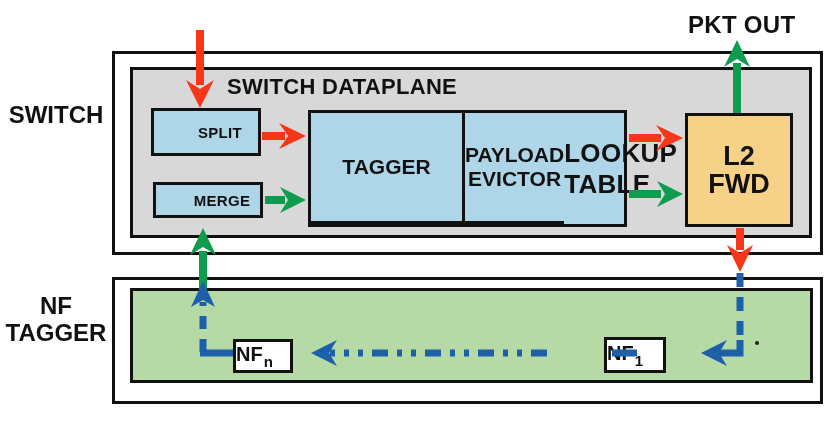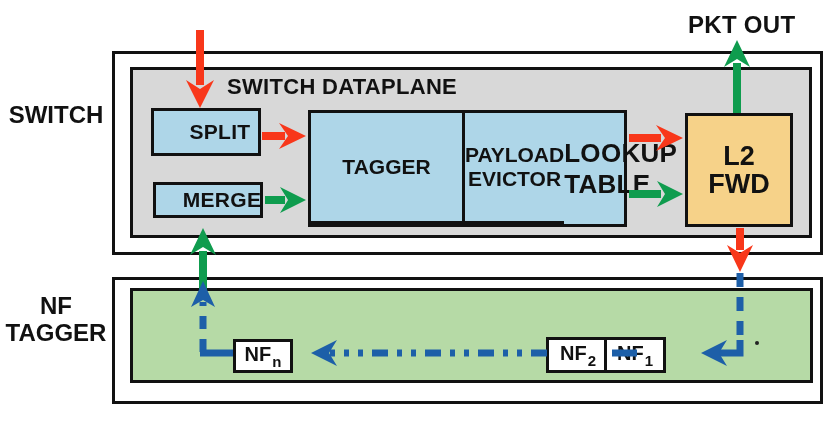--- a/index.html
+++ b/index.html
@@ -18,23 +18,23 @@
     position:relative;width:830px;height:430px;overflow:hidden;
     background:var(--bg);
     font-family:"Liberation Sans","DejaVu Sans",sans-serif;
     font-weight:bold;color:var(--ink);
     -webkit-font-smoothing:antialiased;
   }
   .box{position:absolute;box-sizing:border-box;border:3px solid var(--ink);}
   .outer{background:var(--bg);}
   .graybx{background:var(--box-gray);}
   .greenbx{background:var(--box-green);}
-  .bluebx{background:var(--box-blue);display:flex;align-items:center;justify-content:center;font-size:21px;letter-spacing:.3px;padding-left:28px;}
+  .bluebx{background:var(--box-blue);display:flex;align-items:center;justify-content:center;font-size:15px;letter-spacing:.3px;padding-left:28px;}
   .orangebx{background:var(--box-orange);display:flex;flex-direction:column;align-items:center;justify-content:center;font-size:27px;line-height:28px;}
-  .nfbx{background:var(--bg);display:flex;align-items:center;justify-content:center;font-size:20px;border-width:3px;}
+  .nfbx{background:var(--bg);display:flex;align-items:center;justify-content:flex-start;font-size:20px;border-width:3px;}
   .nfbx sub{font-size:15px;vertical-align:-6px;margin-left:1px;}
   .toplabel{position:absolute;font-size:24px;letter-spacing:.3px;white-space:nowrap;}
   .sidelabel{position:absolute;left:0;width:112px;text-align:center;font-size:24px;line-height:27px;}
   .sectitle{position:absolute;font-size:22px;letter-spacing:.3px;white-space:nowrap;}
   
   .matrix{position:absolute;left:308px;top:110px;width:319px;height:117px;
     border:3px solid var(--ink);box-sizing:border-box;background:var(--box-blue);
     display:flex;flex-direction:row;}
   .mrow-top{display:flex;flex:0 0 53px;border-bottom:3px solid var(--ink);}
   .mcell-tagger{flex:0 0 151px;border-right:3px solid var(--ink);display:flex;align-items:center;justify-content:center;font-size:21px;}
@@ -81,23 +81,20 @@
   <div class="box orangebx" style="left:685px;top:113px;width:108px;height:114px;">
     <div>L2</div>
     <div>FWD</div>
   </div>
 
   <div class="box outer" style="left:112px;top:277px;width:711px;height:127px;"></div>
   <div class="box greenbx" style="left:130px;top:288px;width:683px;height:95px;"></div>
 
   <div class="box nfbx" style="left:233px;top:339px;width:60px;height:34px;">
     <span><span>NF</span><sub>n</sub></span>
-  </div>
-  <div class="box nfbx" style="left:546px;top:337px;width:64px;height:36px;">
-    <span><span>NF</span><sub>2</sub></span>
   </div>
   <div class="box nfbx" style="left:604px;top:337px;width:62px;height:36px;">
     <span><span>NF</span><sub>1</sub></span>
   </div>
 
   <svg class="overlay" width="830" height="430" viewBox="0 0 830 430">
 
     <g>
       <line class="s-red" x1="200" y1="30" x2="200" y2="85" stroke-width="8"></line>
       <polygon class="f-red" points="200,108 186,80 200,89 214,80"></polygon>

